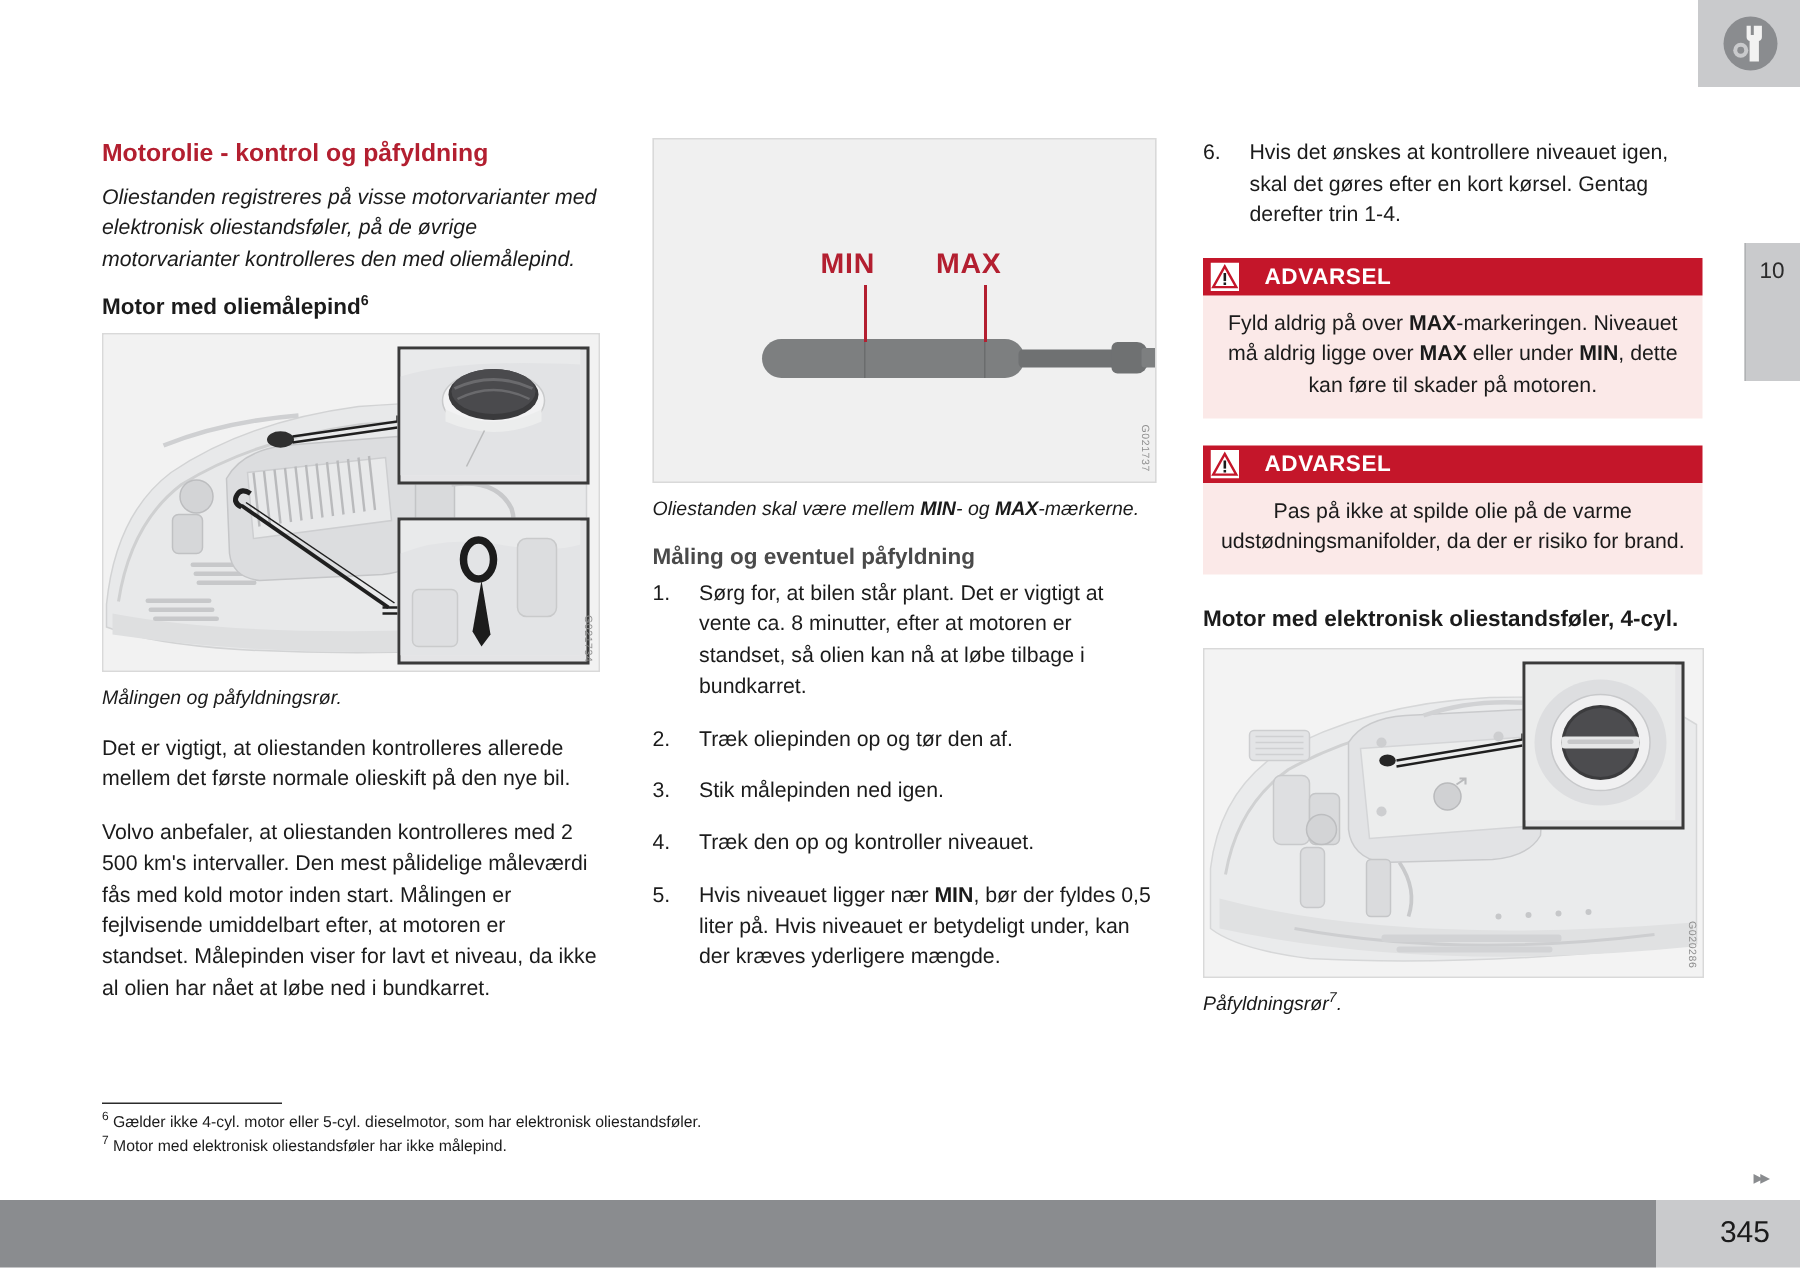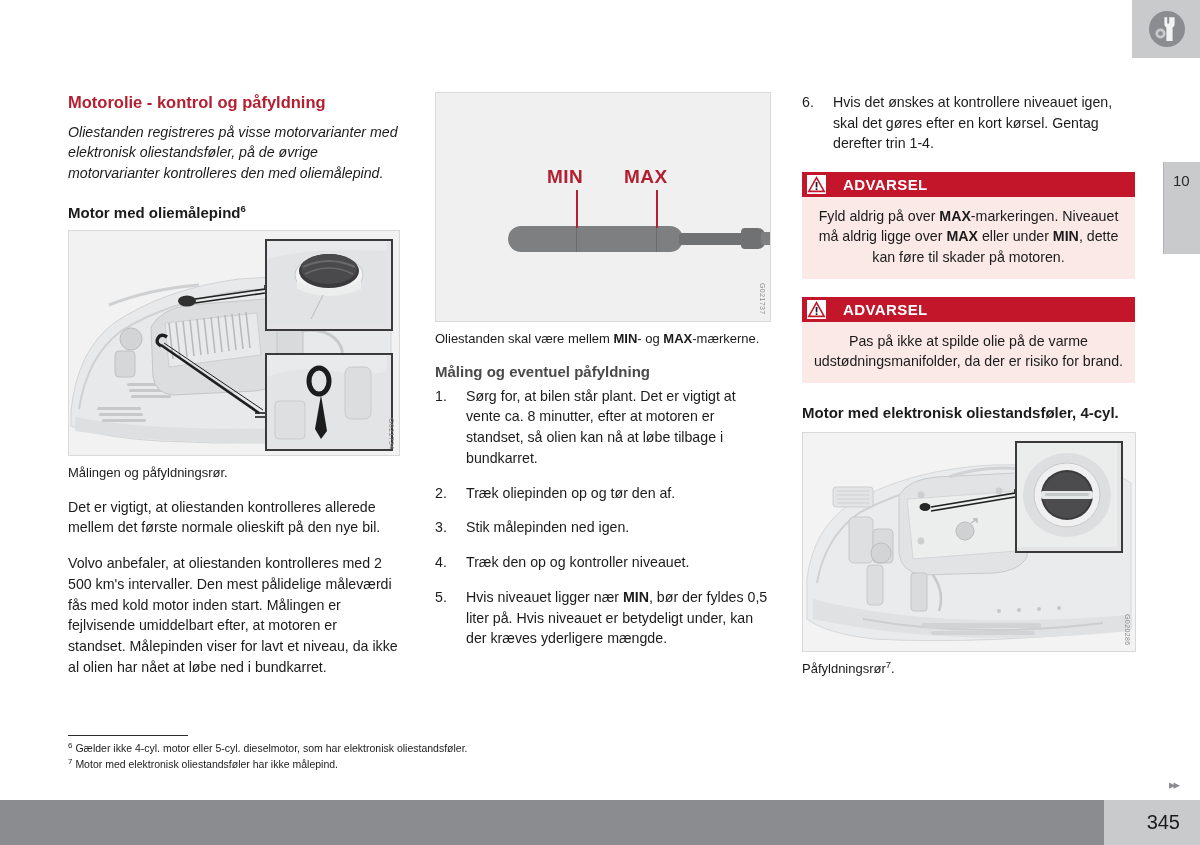--- a/index.html
+++ b/index.html
@@ -70,29 +70,29 @@
   }
   h3.sub-head{
     margin:0 0 8px 0;font-size:15px;font-weight:bold;color:#1b1b1b;
     line-height:1.3;
   }
   h3.sub-head-grey{
     margin:0 0 4px 0;font-size:15px;font-weight:bold;color:#4a4a4a;
     line-height:1.3;
   }
   p.intro{
-    margin:0 0 20px 0;font-size:14.2px;line-height:1.44;
+    margin:0 0 12px 0;font-size:14.2px;line-height:1.44;
     font-style:italic;color:#1b1b1b;
   }
   p.body{
     margin:0 0 15px 0;font-size:14.2px;line-height:1.46;color:#1b1b1b;
   }
   p.caption{
     margin:8px 0 14px 0;font-size:13px;line-height:1.4;
-    color:#1b1b1b;
+    font-style:italic;color:#1b1b1b;
   }
   sup{font-size:9.5px;vertical-align:super;line-height:0;}
 
   
   .figure{
     position:relative;background:#f2f2f2;border:1px solid #d9d9d9;
     overflow:hidden;
   }
   .fig-code{
     position:absolute;right:4px;bottom:6px;

